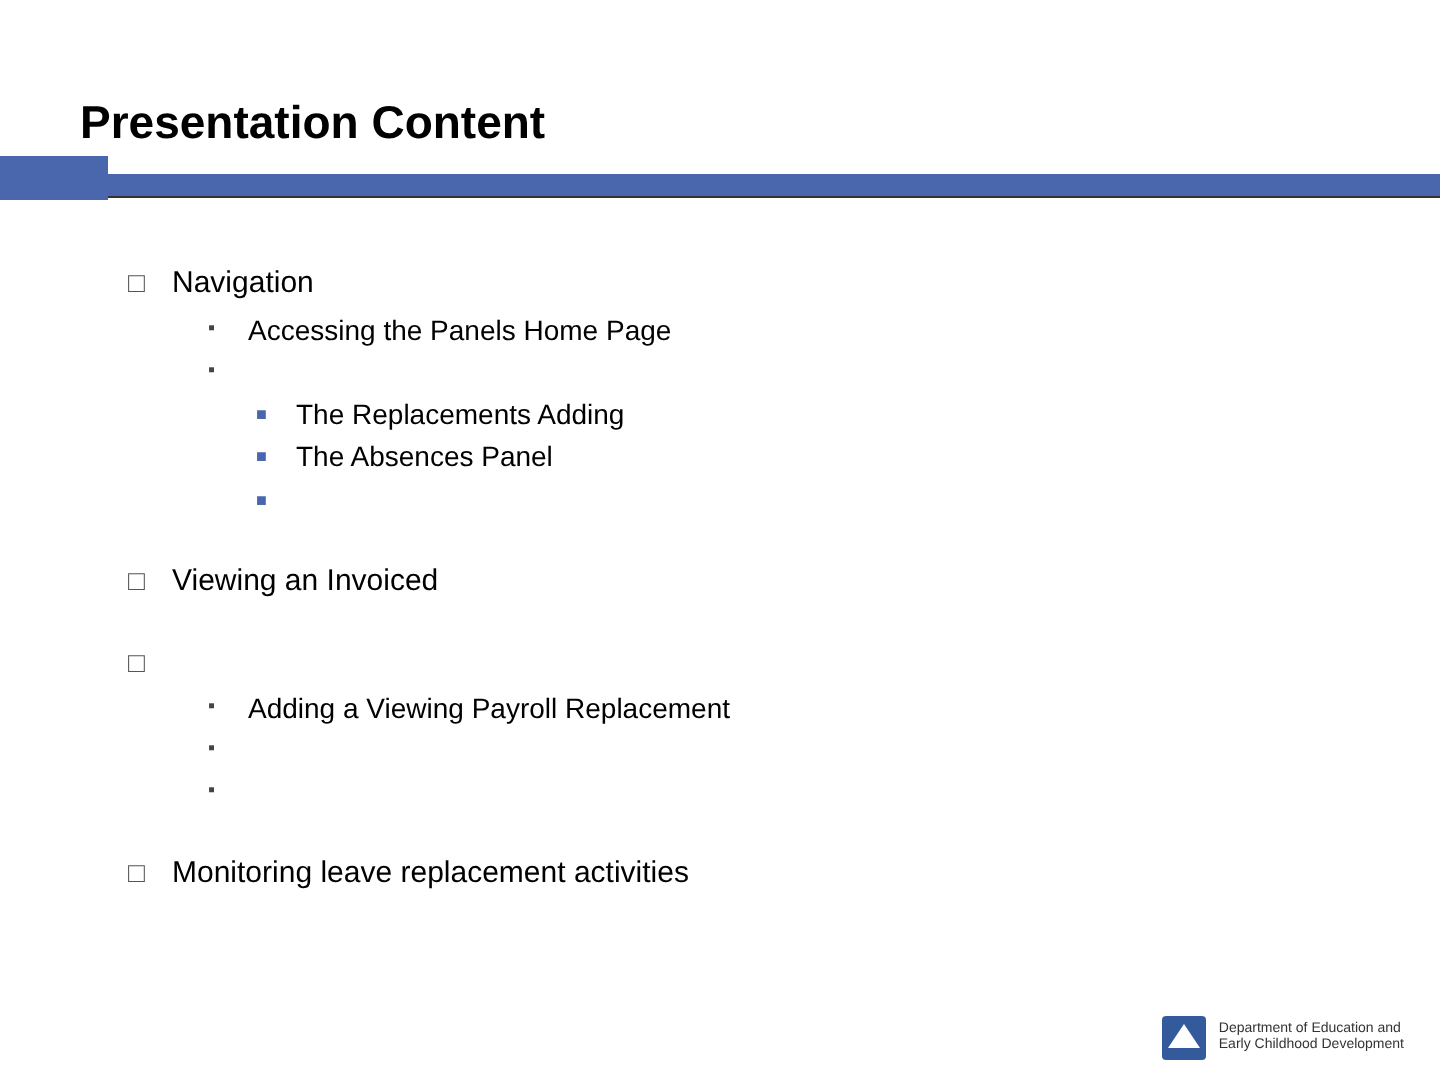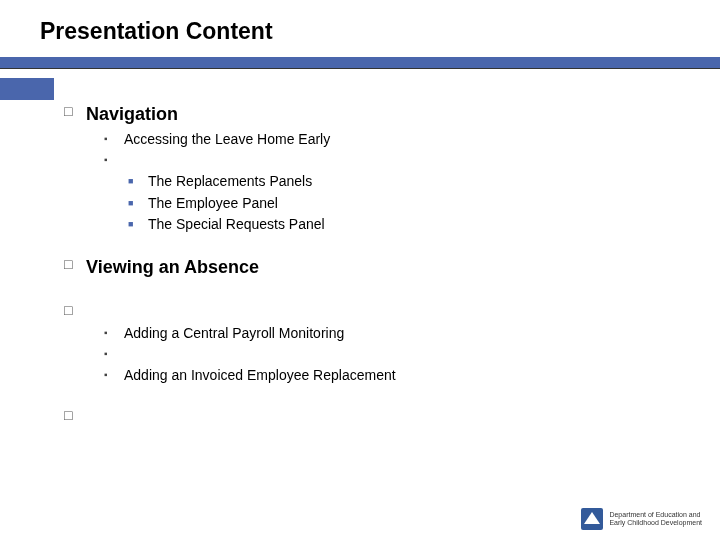--- a/index.html
+++ b/index.html
@@ -5,39 +5,40 @@
   html,body{margin:0;padding:0}
   body{
     width:720px;height:540px;
     font-family:Arial,Helvetica,sans-serif;
     background:#fff;color:#000;
     position:relative;overflow:hidden;
   }
   .slide-title{
     font-size:23px;font-weight:bold;
     padding:18px 0 12px 40px;
+    margin-top:30px;
   }
   .title-rule{
     height:11px;background:#4a66ac;
     margin:0 0 0 0;
     border-bottom:1px solid #333;
   }
   .accent-block{
     position:absolute;
     left:0;top:78px;
     width:54px;height:22px;
     background:#4a66ac;
   }
   .body{
     padding:22px 50px 0 64px;
     font-size:14px;line-height:1.45;
   }
   .l1{display:flex;margin:10px 0 2px 0}
   .l1 .bullet{width:22px;flex:0 0 22px;color:#555}
-  .l1 .txt{font-weight:bold;font-size:18px}
+  .l1 .txt{font-weight:normal;font-size:15px}
   .l2list{margin:2px 0 0 40px}
   .l2{display:flex;margin:1px 0}
   .l2 .bullet{width:20px;flex:0 0 20px;font-size:10px;line-height:20px;color:#444}
   .l3list{margin:0 0 0 24px}
   .l3{display:flex;margin:1px 0}
   .l3 .bullet{width:20px;flex:0 0 20px;font-size:9px;color:#4a66ac;line-height:20px}
   .l1.spaced{margin-top:20px}
   .footer{
     position:absolute;
     right:18px;bottom:10px;
@@ -68,65 +69,64 @@
 
 <div class="body">
 
   <div class="l1">
     <span class="bullet">□</span>
     <span class="txt">Navigation</span>
   </div>
   <div class="l2list">
     <div class="l2">
       <span class="bullet">▪</span>
-      <span>Accessing the Leave Home Early</span>
+      <span>Accessing the Panels Home Page</span>
     </div>
     <div class="l2">
       <span class="bullet">▪</span>
     </div>
     <div class="l3list">
       <div class="l3">
         <span class="bullet">■</span>
-        <span>The Replacements Panels</span>
+        <span>The Replacements Adding</span>
       </div>
       <div class="l3">
         <span class="bullet">■</span>
-        <span>The Employee Panel</span>
+        <span>The Absences Panel</span>
       </div>
       <div class="l3">
         <span class="bullet">■</span>
-        <span>The Special Requests Panel</span>
       </div>
     </div>
   </div>
 
   <div class="l1 spaced">
     <span class="bullet">□</span>
-    <span class="txt">Viewing an Absence</span>
+    <span class="txt">Viewing an Invoiced</span>
   </div>
 
   <div class="l1 spaced">
     <span class="bullet">□</span>
   </div>
   <div class="l2list">
     <div class="l2">
       <span class="bullet">▪</span>
-      <span>Adding a Central Payroll Monitoring</span>
+      <span>Adding a Viewing Payroll Replacement</span>
     </div>
     <div class="l2">
       <span class="bullet">▪</span>
     </div>
     <div class="l2">
       <span class="bullet">▪</span>
-      <span>Adding an Invoiced Employee Replacement</span>
     </div>
   </div>
 
   <div class="l1 spaced">
     <span class="bullet">□</span>
+    <span class="txt">Monitoring  leave replacement activities</span>
   </div>
 
 </div>
 
 <div class="footer">
   <div class="footer-logo"></div>
   <div class="footer-text">
     <div>Department of Education and</div>
     <div>Early Childhood Development</div>
   </div>

